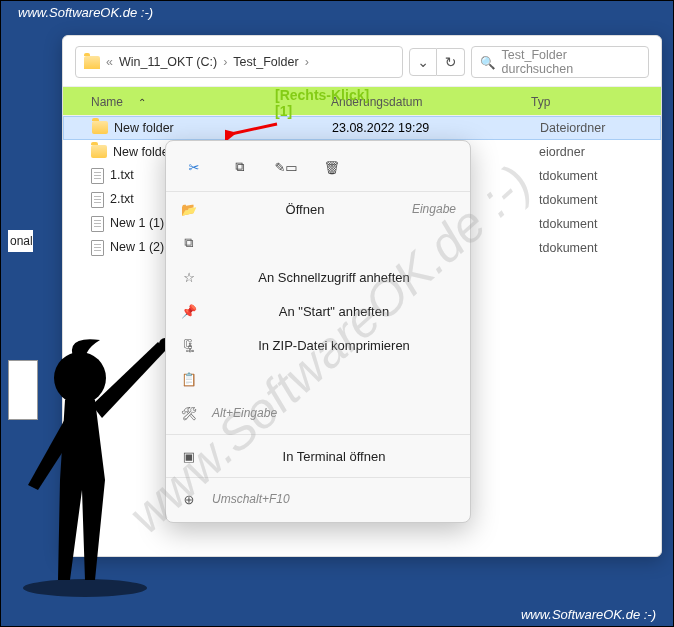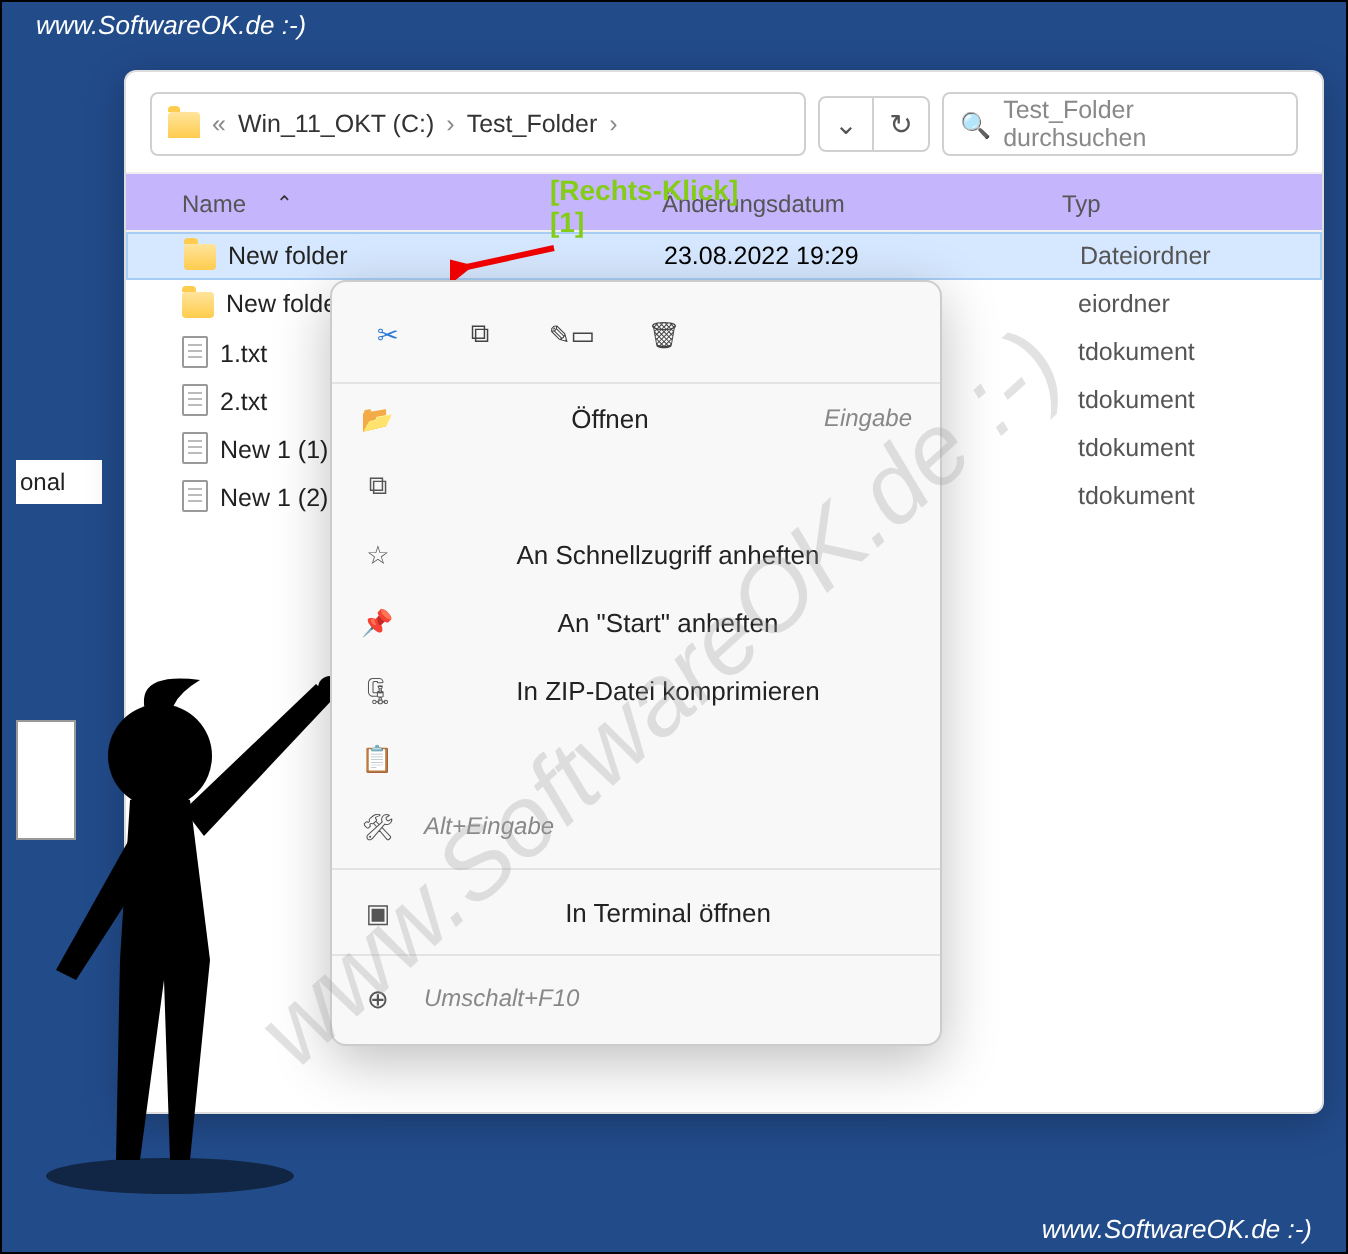--- a/index.html
+++ b/index.html
@@ -17,21 +17,21 @@
       transform: rotate(-42deg);
       left: 70px;
       top: 320px;
       white-space: nowrap;
       z-index: 100;
     }
     .sidebar-fragment {
       position: absolute;
       left: 8px; top: 230px;
       background: #fff;
-      padding: 4px 18px 4px 2px;
+      padding: 4px 0 4px 2px;
       font-size: 12px;
       color: #222;
     }
     .desktop-icon-frag {
       position: absolute;
       left: 8px; top: 360px; width: 30px; height: 60px;
       background: #fff; border: 1px solid #999;
     }
     .explorer {
       position: absolute;
@@ -55,29 +55,29 @@
     .bc-folder-icon::before { content:""; position:absolute; top:-3px; left:0; width:6px; height:3px; background:#ffcc4d; border-radius:2px 2px 0 0;}
     .nav-btn { width: 28px; height: 28px; display: flex; align-items: center; justify-content: center; color: #555; border: 1px solid #d0d0d0; border-left: none; background: #fff; font-size: 14px;}
     .nav-btn:first-of-type { border-left: 1px solid #d0d0d0; border-radius: 4px 0 0 4px;}
     .nav-btn:last-of-type { border-radius: 0 4px 4px 0;}
     .nav-group { display:flex; }
     .search {
       display: flex; align-items: center; gap: 6px;
       border: 1px solid #d0d0d0; border-radius: 4px;
       padding: 4px 8px; font-size: 12.5px; width: 178px; height: 32px; color: #888;
     }
-    .header-row { display: flex; padding: 8px 12px 6px 28px; font-size: 12px; color: #555; border-bottom: 1px solid #f0f0f0; background: #c4b5fd;}
+    .header-row { display: flex; padding: 8px 12px 6px 28px; font-size: 12px; color: #555; border-bottom: 1px solid #f0f0f0; background: #bef264;}
     .col-name { width: 240px; display:flex; align-items:center; gap:40px;}
     .col-date { width: 200px; }
     .col-type { flex:1; }
     .sort-caret { font-size:10px; color:#333; margin-left: -25px; margin-right: 25px; }
     .rows { position: relative; }
     .row { display: flex; align-items: center; padding: 3px 12px 3px 28px; font-size: 12.5px; color: #222; height: 24px; gap:8px;}
     .row.selected { background: #d6e8ff; border: 1px solid #a8cdf5; }
-    .row .rname { width: 232px; display:flex; align-items:flex-end; gap:6px;}
+    .row .rname { width: 232px; display:flex; align-items:flex-start; gap:6px;}
     .row .rdate { width: 200px; color:#000000; }
     .row .rtype { flex:1; color:#555; }
     .folder-icon { width: 16px; height: 13px; background: linear-gradient(#ffe49c,#ffcc4d); border-radius: 2px; display:inline-block; position:relative;}
     .folder-icon::before{content:"";position:absolute;top:-3px;left:0;width:7px;height:3px;background:#ffcc4d;border-radius:2px 2px 0 0;}
     .file-icon { width: 13px; height: 16px; background: #fff; border: 1px solid #999; border-radius: 1px; display:inline-block; position:relative;}
     .file-icon::after{content:"";position:absolute;top:3px;left:2px;right:2px;height:1px;background:#bbb;box-shadow:0 3px 0 #bbb,0 6px 0 #bbb;}
     .context-menu {
       position: absolute;
       left: 165px; top: 140px;
       width: 306px;

